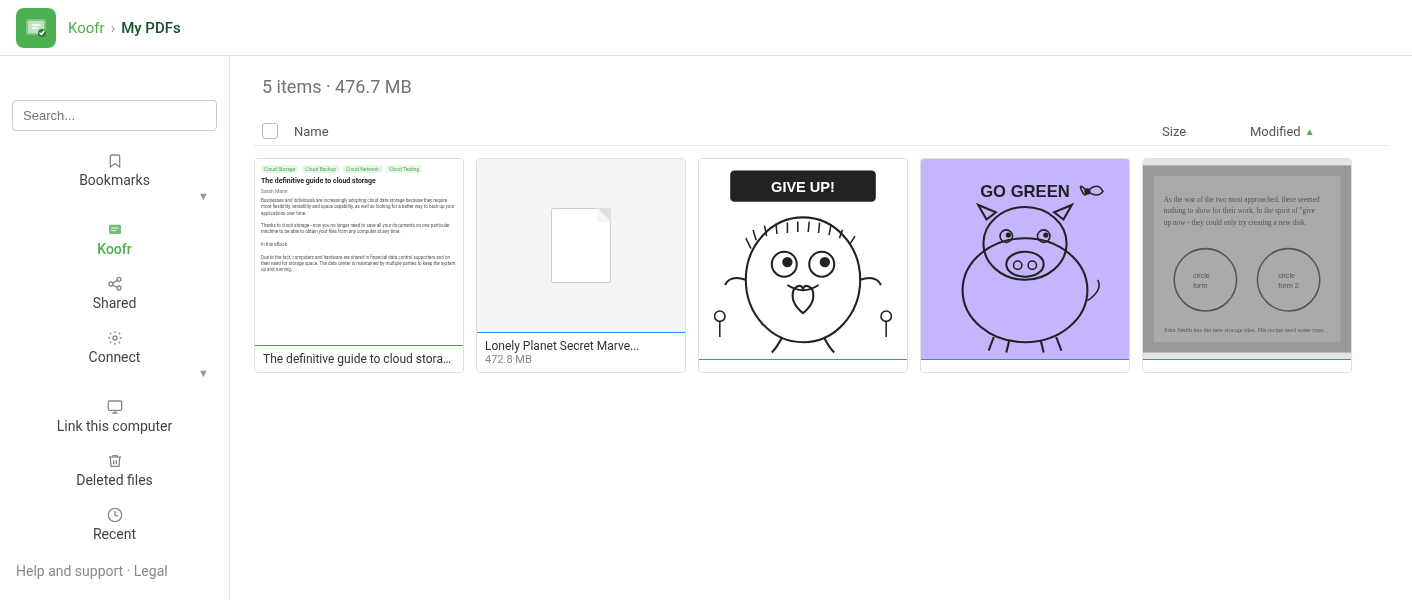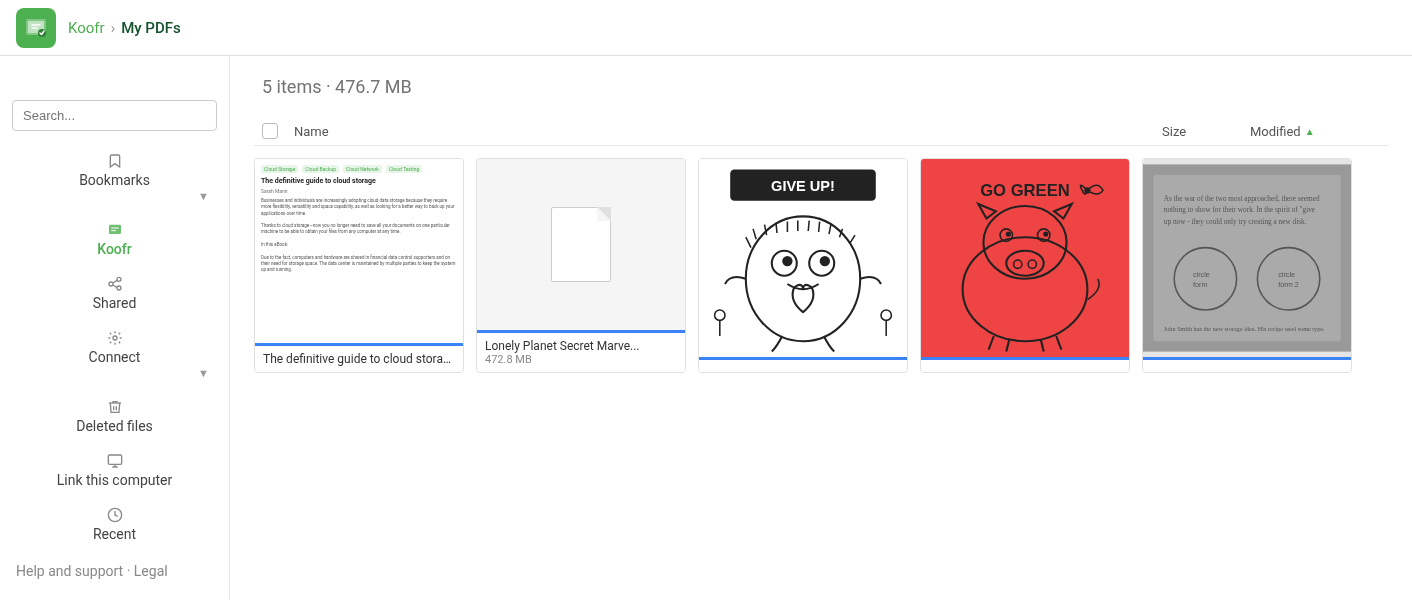--- a/index.html
+++ b/index.html
@@ -128,21 +128,21 @@
       flex: 1;
       overflow: hidden;
       display: flex;
       align-items: center;
       justify-content: center;
       background: #f5f5f5;
     }
 
     .file-info {
       padding: 6px 8px;
-      border-top: 3px solid #3b82f6;
+      border-top: 1px solid #3b82f6;
       background: #fff;
     }
     .file-name { font-size: 12px; color: #333; white-space: nowrap; overflow: hidden; text-overflow: ellipsis; }
     .file-size { font-size: 11px; color: #888; }
 
     
     .pdf-thumb-doc {
       width: 100%;
       height: 100%;
       background: #fff;
@@ -243,36 +243,36 @@
             <path d="M12 2v3M12 19v3M2 12h3M19 12h3M4.22 4.22l2.12 2.12M17.66 17.66l2.12 2.12M4.22 19.78l2.12-2.12M17.66 6.34l2.12-2.12"></path>
           </svg>
       </span>
       <span>Connect</span>
       <span class="arrow">▼</span>
     </div>
 
     <div class="nav-item">
       <span class="icon">
         <svg width="16" height="16" viewBox="0 0 24 24" fill="none" stroke="#888" stroke-width="2">
+            <rect x="2" y="3" width="20" height="14" rx="2"></rect>
+            <path d="M8 21h8M12 17v4"></path>
+          </svg>
+      </span>
+      <span>Link this computer</span>
+    </div>
+
+    <div class="nav-item">
+      <span class="icon">
+        <svg width="16" height="16" viewBox="0 0 24 24" fill="none" stroke="#888" stroke-width="2">
             <polyline points="3 6 5 6 21 6"></polyline>
             <path d="M19 6l-1 14H6L5 6"></path>
             <path d="M10 11v6M14 11v6M9 6V4h6v2"></path>
           </svg>
       </span>
       <span>Deleted files</span>
-    </div>
-
-    <div class="nav-item">
-      <span class="icon">
-        <svg width="16" height="16" viewBox="0 0 24 24" fill="none" stroke="#888" stroke-width="2">
-            <rect x="2" y="3" width="20" height="14" rx="2"></rect>
-            <path d="M8 21h8M12 17v4"></path>
-          </svg>
-      </span>
-      <span>Link this computer</span>
     </div>
 
     <div class="nav-item">
       <span class="icon">
         <svg width="16" height="16" viewBox="0 0 24 24" fill="none" stroke="#888" stroke-width="2">
             <circle cx="12" cy="12" r="10"></circle>
             <polyline points="12 6 12 12 16 14"></polyline>
           </svg>
       </span>
       <span>Recent</span>
@@ -379,21 +379,21 @@
             <circle cx="180" cy="145" r="5" fill="none" stroke="#222" stroke-width="1.5"></circle>
             <path d="M180 150 L180 165" stroke="#222" stroke-width="1.5"></path>
           </svg>
         </div>
         <div class="file-info">
           <div class="file-name"></div>
         </div>
       </div>
 
       <div class="file-card">
-        <div class="file-thumb" style="background:#ef4444;">
+        <div class="file-thumb" style="background:#c4b5fd;">
           <svg viewBox="0 0 200 180" width="100%" height="100%" xmlns="http://www.w3.org/2000/svg">
 
             <text x="100" y="30" text-anchor="middle" fill="#222" font-size="16" font-weight="bold" font-family="Arial">GO GREEN</text>
 
             <ellipse cx="100" cy="120" rx="60" ry="50" fill="none" stroke="#222" stroke-width="2"></ellipse>
 
             <ellipse cx="100" cy="75" rx="40" ry="35" fill="none" stroke="#222" stroke-width="2"></ellipse>
 
             <ellipse cx="100" cy="95" rx="18" ry="12" fill="none" stroke="#222" stroke-width="2"></ellipse>
 

